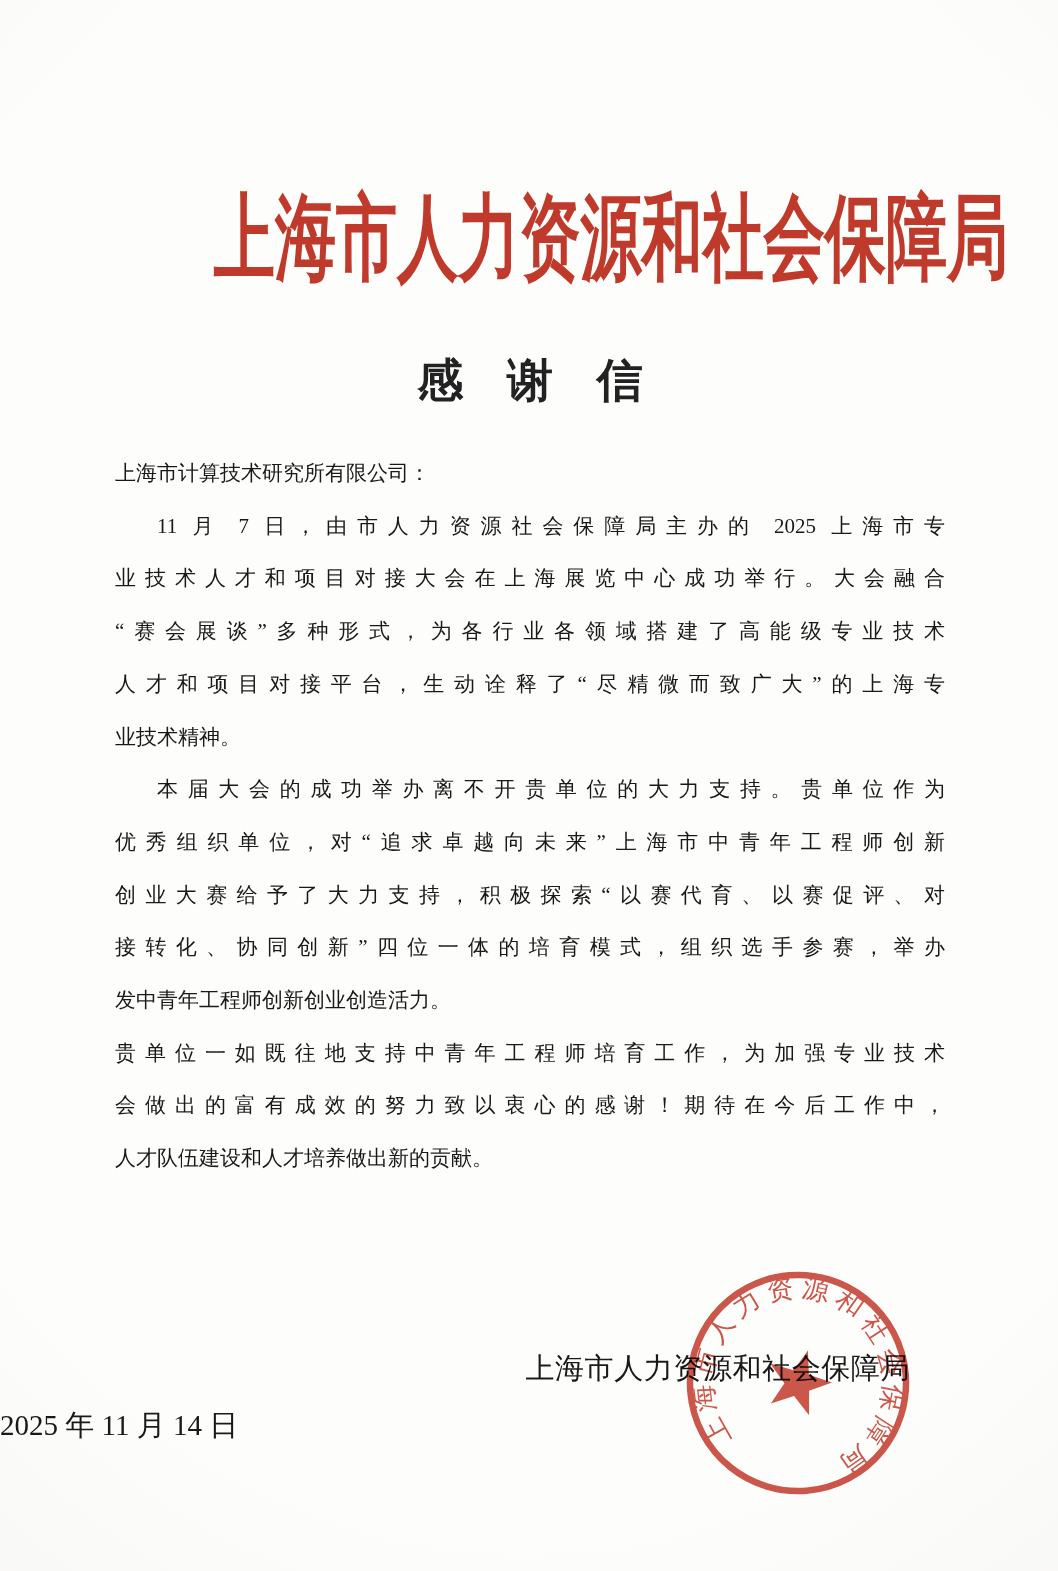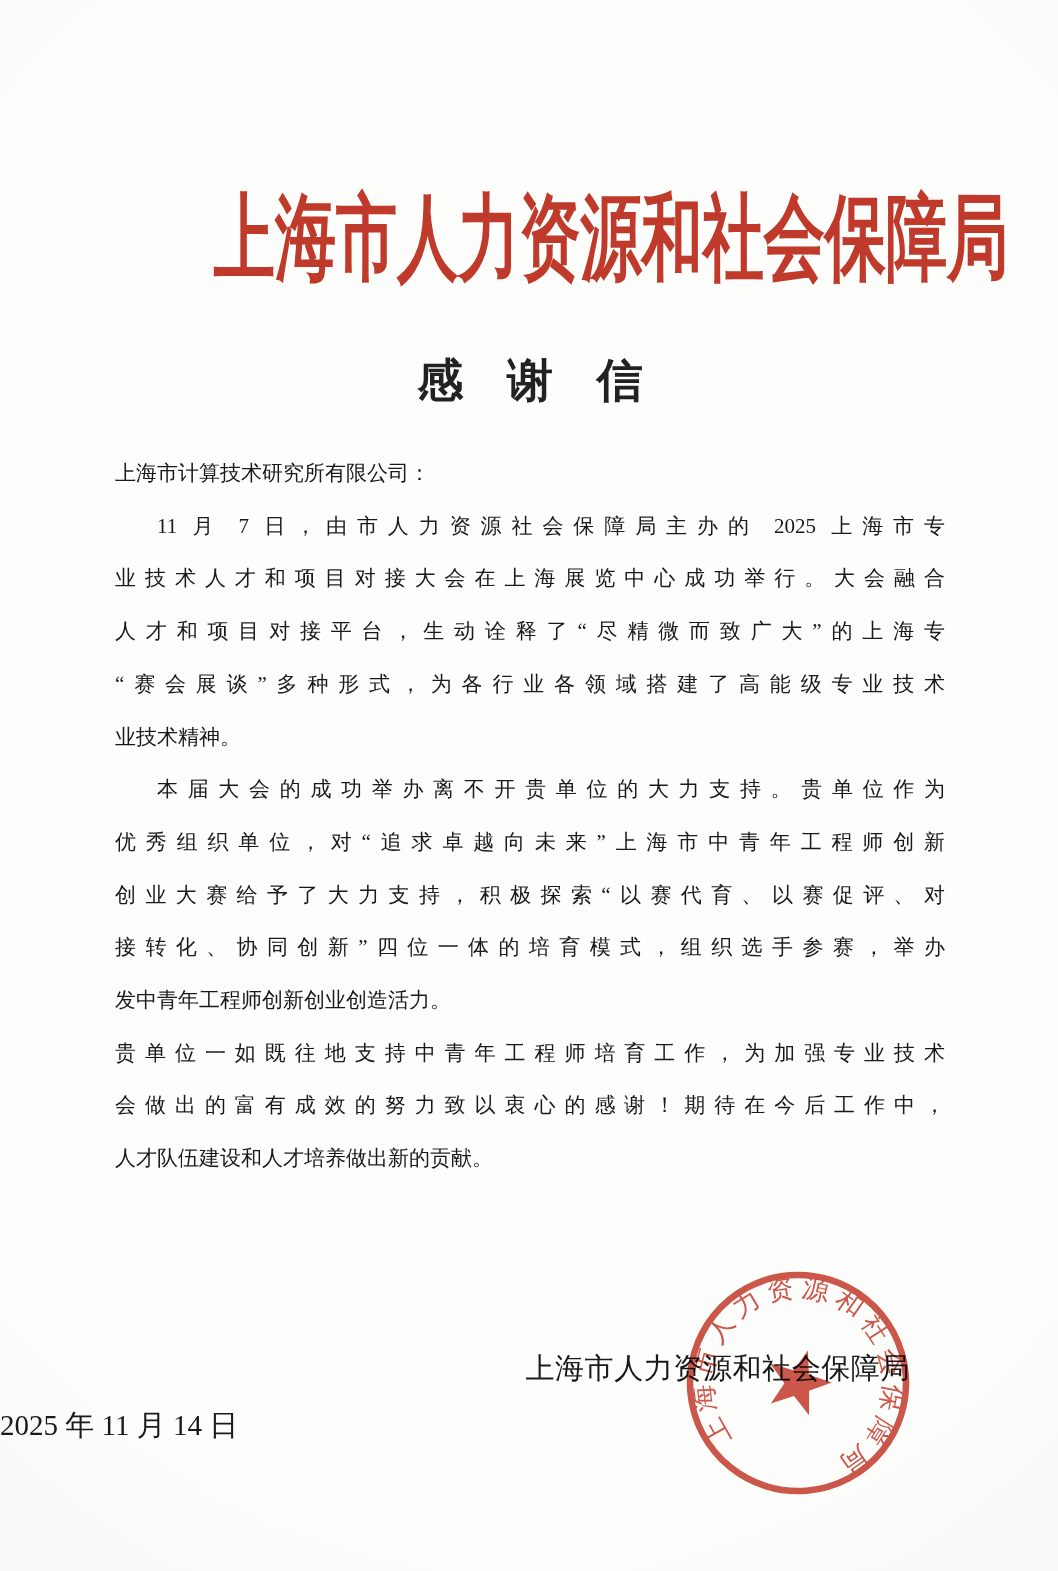--- a/index.html
+++ b/index.html
@@ -76,22 +76,22 @@
 
   <h1 class="org-title"><span class="squeeze">上海市人力资源和社会保障局</span></h1>
 
   <h2 class="letter-title">感谢信</h2>
 
   <div class="letter-body">
     <div class="line">上海市计算技术研究所有限公司：</div>
 
     <div class="line just indent">11 月 7 日，由市人力资源社会保障局主办的 2025 上海市专</div>
     <div class="line just">业技术人才和项目对接大会在上海展览中心成功举行。大会融合</div>
+    <div class="line just">“赛会展谈”多种形式，为各行业各领域搭建了高能级专业技术</div>
     <div class="line just">人才和项目对接平台，生动诠释了“尽精微而致广大”的上海专</div>
-    <div class="line just">“赛会展谈”多种形式，为各行业各领域搭建了高能级专业技术</div>
     <div class="line">业技术精神。</div>
 
     <div class="line just indent">本届大会的成功举办离不开贵单位的大力支持。贵单位作为</div>
     <div class="line just">优秀组织单位，对“追求卓越向未来”上海市中青年工程师创新</div>
     <div class="line just">创业大赛给予了大力支持，积极探索“以赛代育、以赛促评、对</div>
     <div class="line just">接转化、协同创新”四位一体的培育模式，组织选手参赛，举办</div>
     <div class="line">发中青年工程师创新创业创造活力。</div>
 
     <div class="line just">贵单位一如既往地支持中青年工程师培育工作，为加强专业技术</div>
     <div class="line just">会做出的富有成效的努力致以衷心的感谢！期待在今后工作中，</div>

